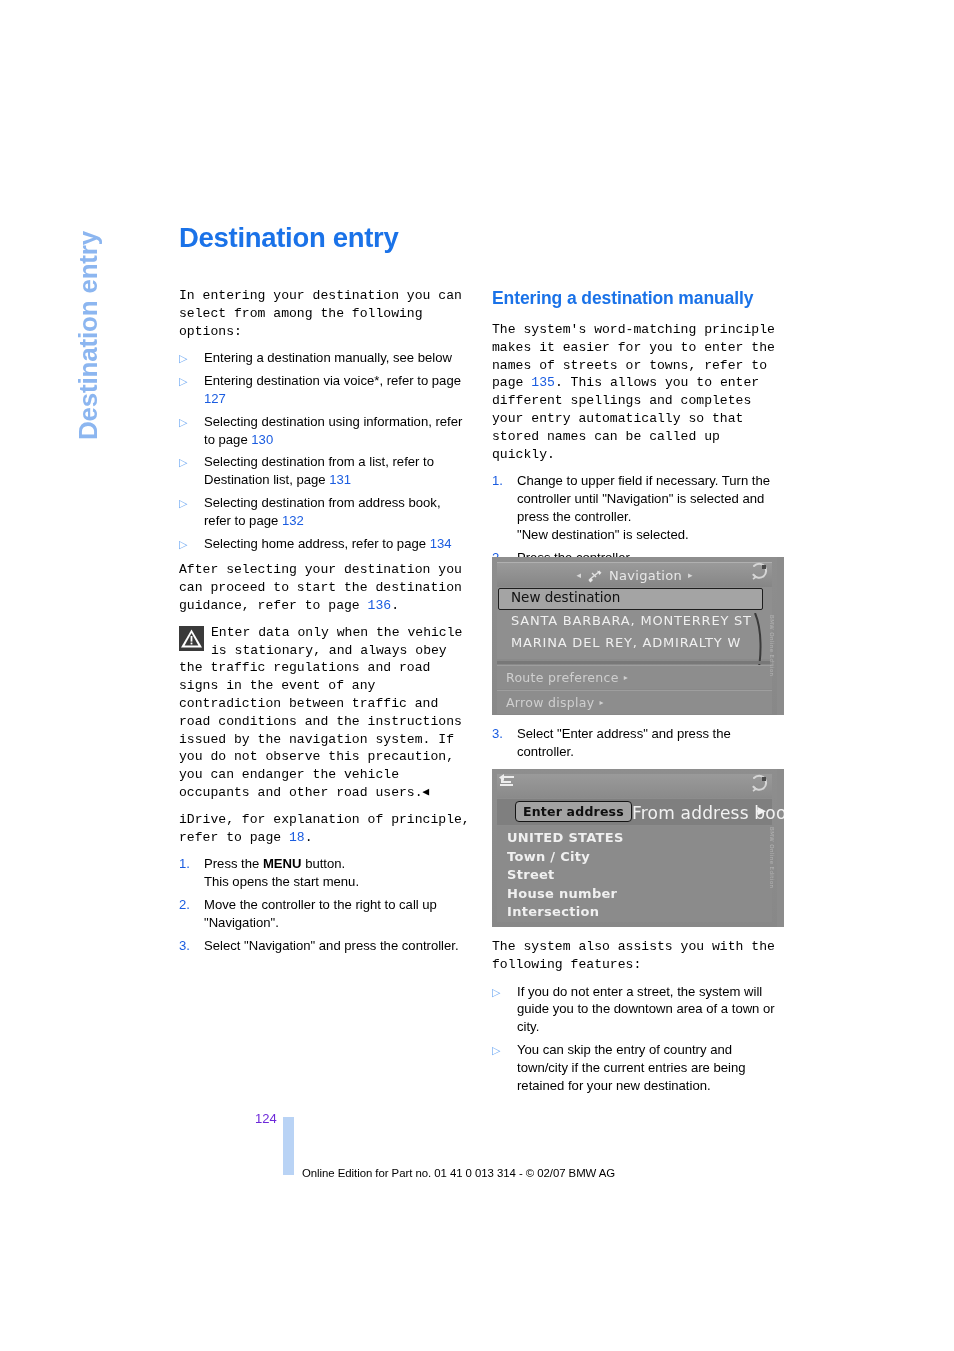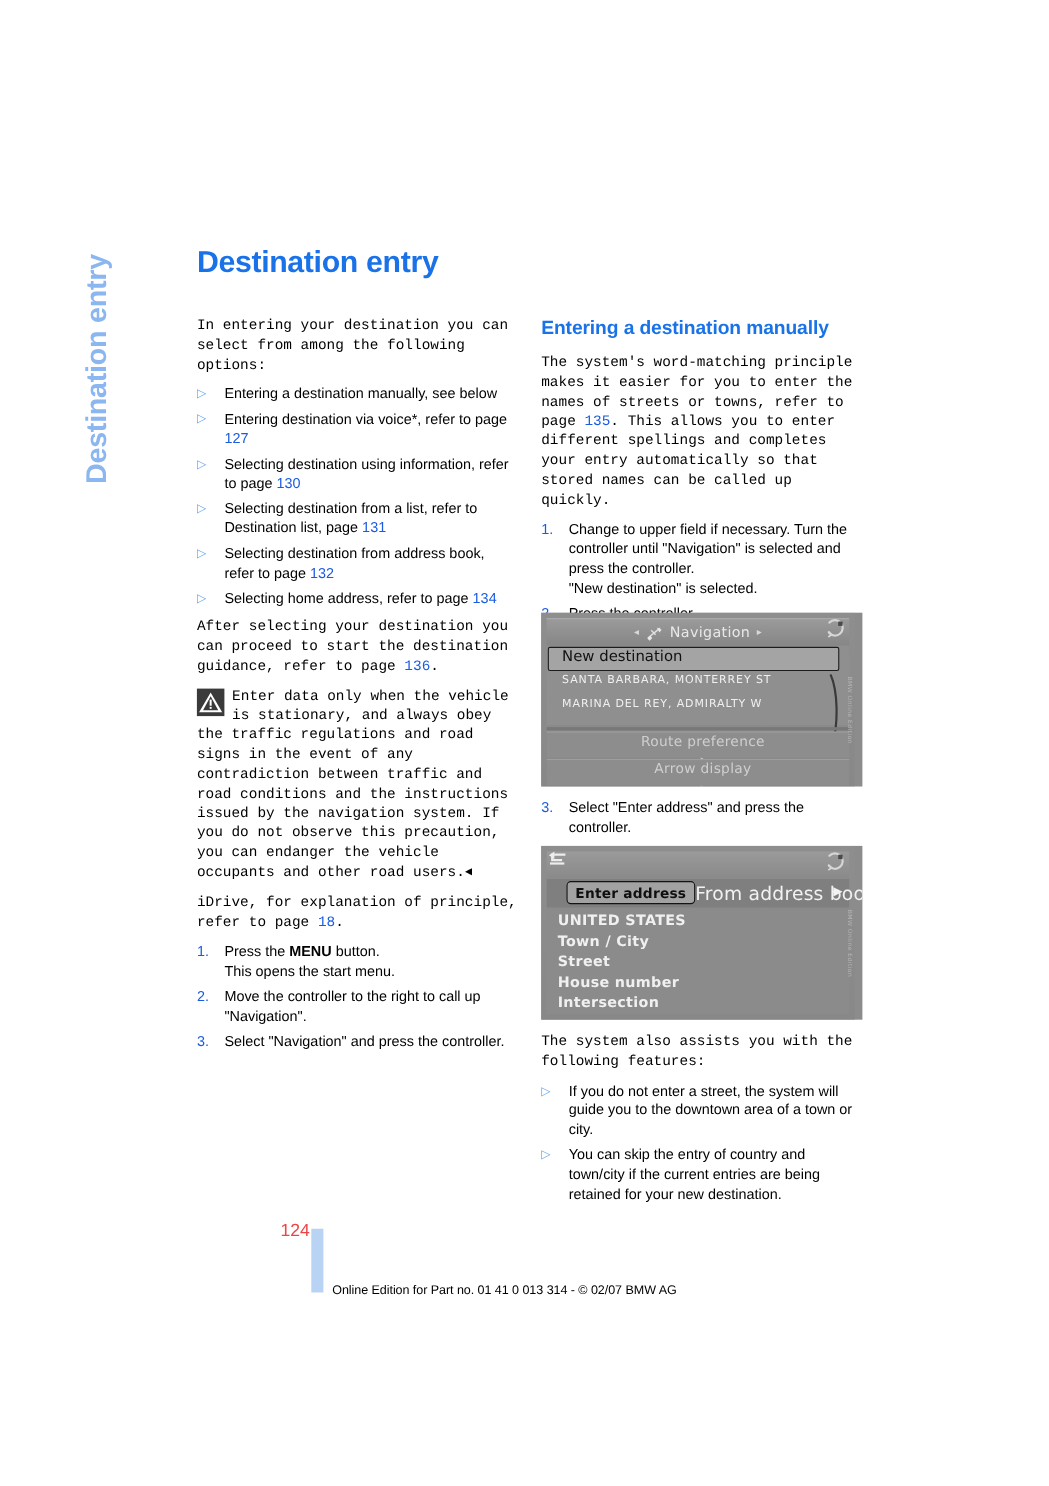--- a/index.html
+++ b/index.html
@@ -227,21 +227,21 @@
     box-sizing: border-box;
   }
   .nav-sel span {
     color: #111111;
     font-size: 13.5px;
   }
   .nav-item {
     position: absolute;
     left: 14px;
     color: #f0f0f0;
-    font-size: 10px;
+    font-size: 13px;
     letter-spacing: 0.8px;
     white-space: nowrap;
   }
   .nav-item.i1 { top: 26px; }
   .nav-item.i2 { top: 48px; }
 
   .nav-scroll {
     position: absolute;
     right: 7px;
     top: 26px;
@@ -260,21 +260,20 @@
     left: 5px;
     width: 275px;
     height: 24px;
     background: #8d8d8d;
     border-top: 1px solid #9e9e9e;
     display: flex;
     align-items: center;
     padding-left: 9px;
     box-sizing: border-box;
     gap: 5px;
-    flex-direction: column;
   }
   .nav-row.r1 { top: 108px; }
   .nav-row.r2 { top: 133px; }
   .nav-row span.lbl {
     color: #cfcfcf;
     font-size: 12.5px;
     letter-spacing: 0.3px;
   }
   .nav-row span.car {
     color: #cfcfcf;
@@ -353,22 +352,22 @@
     padding-left: 10px;
     line-height: 18.5px;
     white-space: nowrap;
   }
 
   
   .footer-pageno {
     position: absolute;
     left: 255px;
     top: 1111px;
-    font-size: 16px;
-    color: #ef4444;
+    font-size: 13px;
+    color: #6d28d9;
   }
   .footer-bar {
     position: absolute;
     left: 283px;
     top: 1117px;
     width: 11px;
     height: 58px;
     background: #b9d3f5;
   }
   .footer-text {

